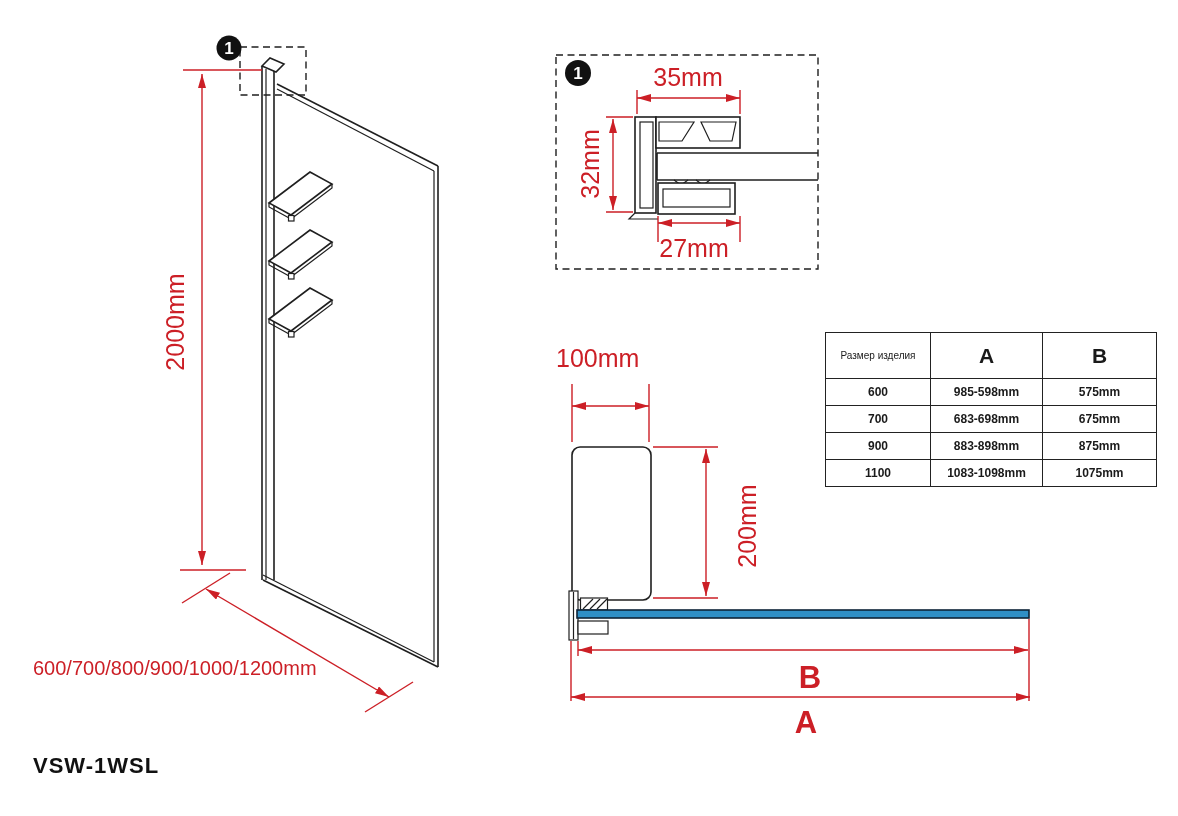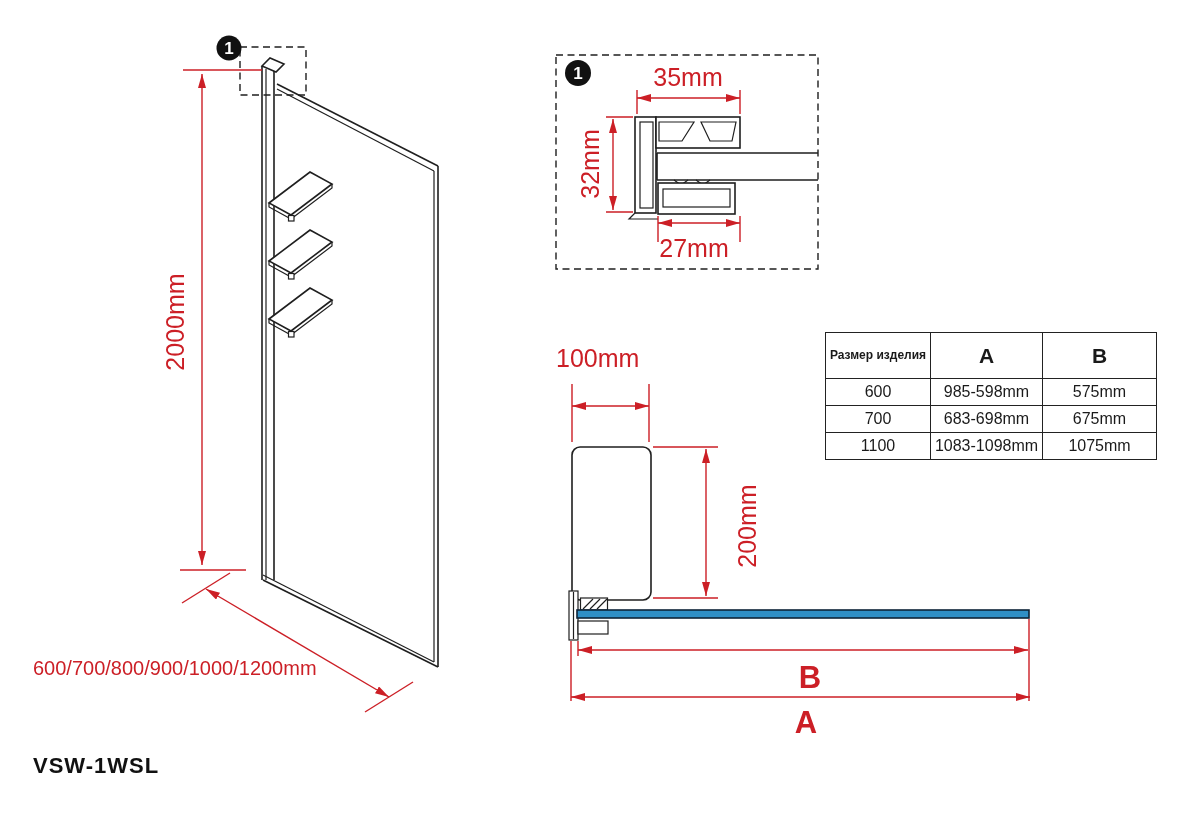--- a/index.html
+++ b/index.html
@@ -25,23 +25,23 @@
 
   .glass{fill:#2f8fc6;stroke:#0e2438;stroke-width:1.6;}
 
   
   #size-table{position:absolute;left:825px;top:332px;width:331px;border-collapse:collapse;
               table-layout:fixed;background:#fff;}
   #size-table th,#size-table td{border:1.5px solid #222;text-align:center;vertical-align:middle;
               padding:0;color:#1a1a1a;}
   #size-table col.c1{width:105px;} #size-table col.c2{width:112px;} #size-table col.c3{width:114px;}
   #size-table thead th{height:45px;}
-  th.size-h{font-size:12px;font-weight:bold;line-height:1.35;padding:0 14px;}
+  th.size-h{font-size:10px;font-weight:normal;line-height:1.35;padding:0 14px;}
   th.ab-h{font-size:21px;font-weight:bold;color:#cc1f26;}
-  #size-table tbody td{height:26px;font-size:16px;}
+  #size-table tbody td{height:26px;font-size:12px;font-weight:bold;}
 
   #model-label{position:absolute;left:33px;top:753px;font-size:22px;font-weight:bold;
                letter-spacing:1px;color:#111;}
 </style>
 </head>
 <body>
 
 <div id="page">
 
 <svg width="1178" height="816" viewBox="0 0 1178 816">
@@ -203,20 +203,25 @@
       <td>600</td>
       <td>985-598mm</td>
       <td>575mm</td>
     </tr>
     <tr>
       <td>700</td>
       <td>683-698mm</td>
       <td>675mm</td>
     </tr>
     <tr>
+      <td>900</td>
+      <td>883-898mm</td>
+      <td>875mm</td>
+    </tr>
+    <tr>
       <td>1100</td>
       <td>1083-1098mm</td>
       <td>1075mm</td>
     </tr>
   </tbody>
 </table>
 
 <div id="model-label">VSW-1WSL</div>
 
 </div>

